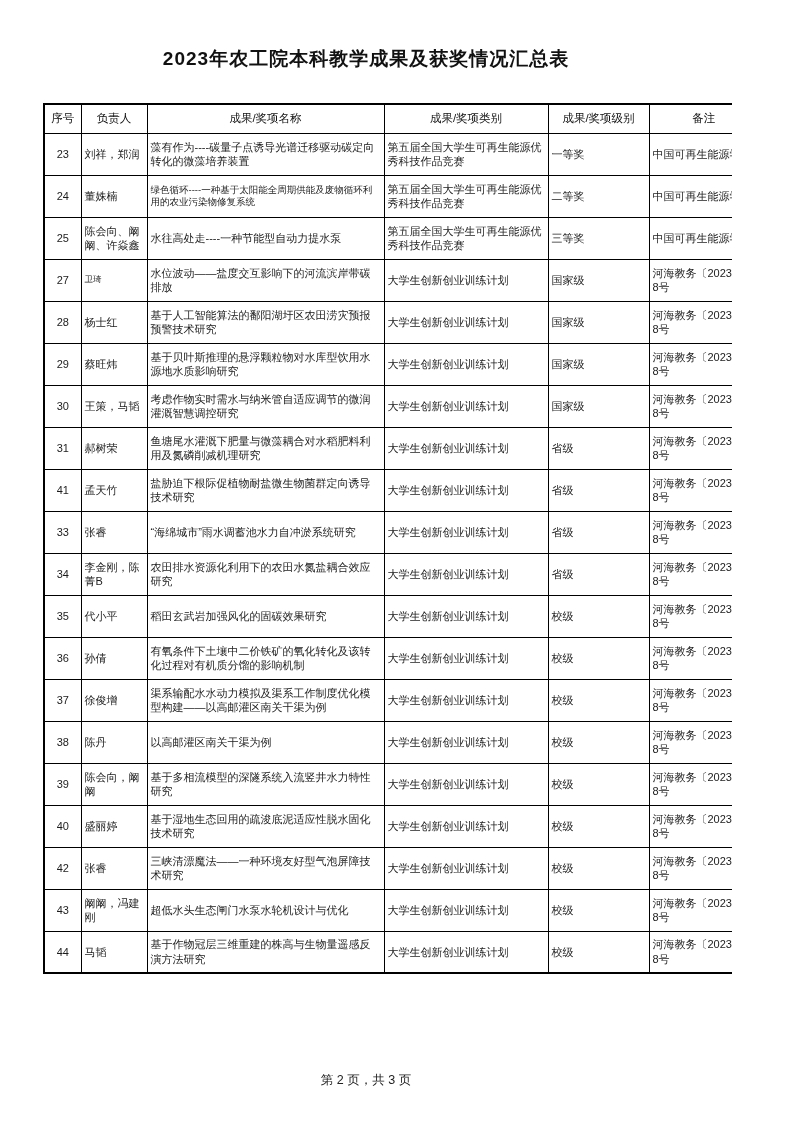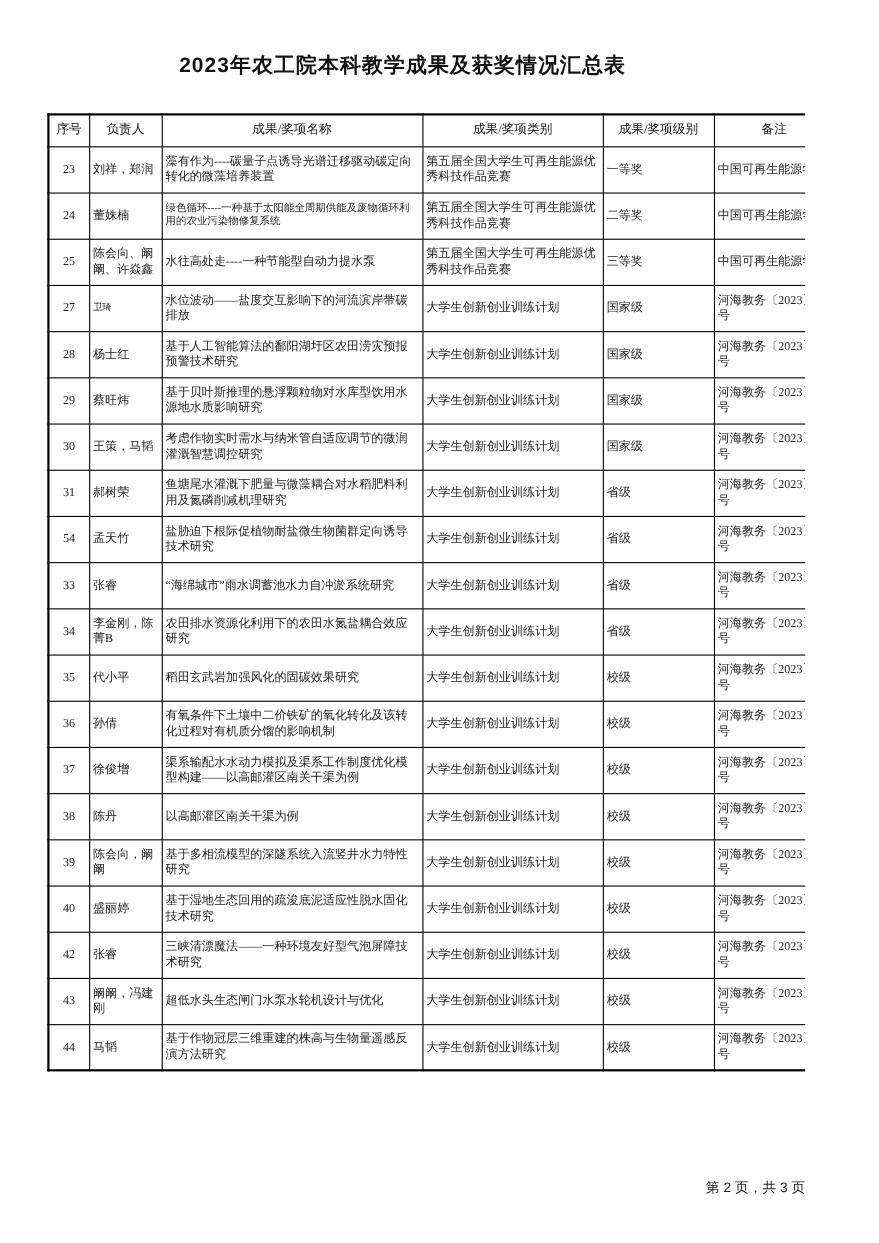--- a/index.html
+++ b/index.html
@@ -29,21 +29,20 @@
     color: #111;
   }
   table.summary {
     position: absolute;
     left: 43px;
     top: 103px;
     width: 715px;
     border-collapse: collapse;
     table-layout: fixed;
     border: 2px solid #000;
-    font-family: Liberation Serif, serif;
   }
   table.summary th, table.summary td {
     border: 1px solid #000;
     padding: 1px 3px;
     font-size: 11px;
     line-height: 1.3;
     vertical-align: middle;
     word-break: break-all;
     overflow: hidden;
   }
@@ -59,21 +58,21 @@
   td.owner, td.name, td.category, td.level, td.note { text-align: left; }
   
   tbody tr:nth-child(2) td.name  { font-size: 9.5px; }   
   tbody tr:nth-child(4) td.owner { font-size: 8.5px; }   
   tbody tr:nth-child(1) td.name  { font-size: 11px; }  
   .footer {
     position: absolute;
     top: 1072px;
     left: 0;
     width: 100%;
-    text-align: right;
+    text-align: center;
     font-size: 12.5px;
     color: #222;
   }
 </style>
 </head>
 <body>
 
 <div class="page">
   <h1 class="title">2023年农工院本科教学成果及获奖情况汇总表</h1>
 
@@ -155,21 +154,21 @@
         </tr>
         <tr>
           <td class="no">31</td>
           <td class="owner">郝树荣</td>
           <td class="name">鱼塘尾水灌溉下肥量与微藻耦合对水稻肥料利用及氮磷削减机理研究</td>
           <td class="category">大学生创新创业训练计划</td>
           <td class="level">省级</td>
           <td class="note">河海教务〔2023〕58号</td>
         </tr>
         <tr>
-          <td class="no">54</td>
+          <td class="no">41</td>
           <td class="owner">孟天竹</td>
           <td class="name">盐胁迫下根际促植物耐盐微生物菌群定向诱导技术研究</td>
           <td class="category">大学生创新创业训练计划</td>
           <td class="level">省级</td>
           <td class="note">河海教务〔2023〕58号</td>
         </tr>
         <tr>
           <td class="no">33</td>
           <td class="owner">张睿</td>
           <td class="name">“海绵城市”雨水调蓄池水力自冲淤系统研究</td>

